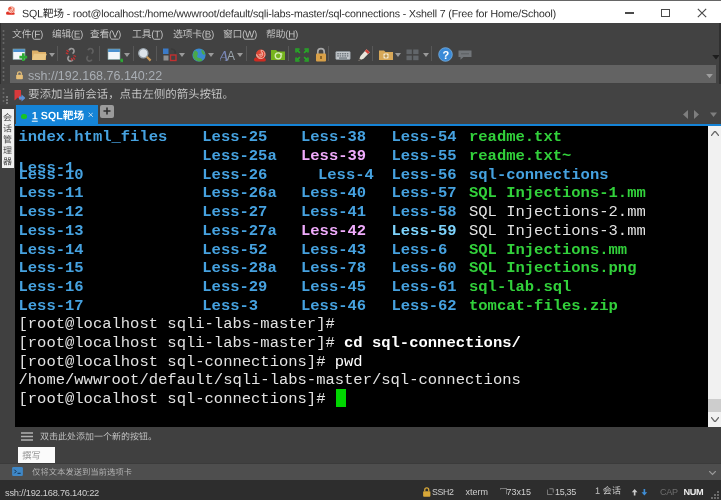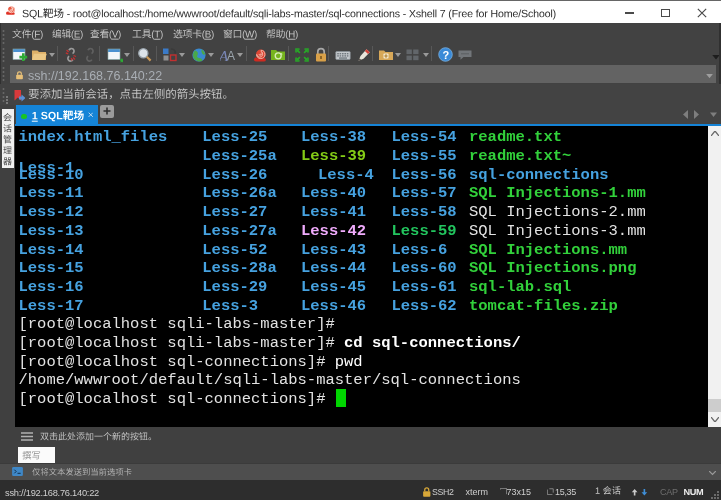--- a/index.html
+++ b/index.html
@@ -366,51 +366,51 @@
     <circle cx="2" cy="8" r="1" fill="#8a8a8a"></circle>
   </svg>
 <div style="position:absolute;left:15px;top:125.5px;width:693px;height:301.5px;background:#000"></div>
 <div style="position:absolute;left:18.5px;top:128.3px;height:18.7px;line-height:18.7px;font:700 15.5px 'Liberation Mono',monospace;white-space:pre"><span style="color:#46a2e0">index.html_files</span></div>
 <div style="position:absolute;left:202.3px;top:128.3px;height:18.7px;line-height:18.7px;font:700 15.5px 'Liberation Mono',monospace;white-space:pre"><span style="color:#46a2e0">Less-25</span></div>
 <div style="position:absolute;left:301px;top:128.3px;height:18.7px;line-height:18.7px;font:700 15.5px 'Liberation Mono',monospace;white-space:pre"><span style="color:#46a2e0">Less-38</span></div>
 <div style="position:absolute;left:391.5px;top:128.3px;height:18.7px;line-height:18.7px;font:700 15.5px 'Liberation Mono',monospace;white-space:pre"><span style="color:#46a2e0">Less-54</span></div>
 <div style="position:absolute;left:469px;top:128.3px;height:18.7px;line-height:18.7px;font:700 15.5px 'Liberation Mono',monospace;white-space:pre"><span style="color:#32d13b">readme.txt</span></div>
 <div style="position:absolute;left:18.5px;top:159px;height:18.7px;line-height:18.7px;font:700 15.5px 'Liberation Mono',monospace;white-space:pre"><span style="color:#46a2e0">Less-1</span></div>
 <div style="position:absolute;left:202.3px;top:147.0px;height:18.7px;line-height:18.7px;font:700 15.5px 'Liberation Mono',monospace;white-space:pre"><span style="color:#46a2e0">Less-25a</span></div>
-<div style="position:absolute;left:301px;top:147.0px;height:18.7px;line-height:18.7px;font:700 15.5px 'Liberation Mono',monospace;white-space:pre"><span style="color:#84cc16">Less-39</span></div>
+<div style="position:absolute;left:301px;top:147.0px;height:18.7px;line-height:18.7px;font:700 15.5px 'Liberation Mono',monospace;white-space:pre"><span style="color:#f0abfc">Less-39</span></div>
 <div style="position:absolute;left:391.5px;top:147.0px;height:18.7px;line-height:18.7px;font:700 15.5px 'Liberation Mono',monospace;white-space:pre"><span style="color:#46a2e0">Less-55</span></div>
 <div style="position:absolute;left:469px;top:147.0px;height:18.7px;line-height:18.7px;font:700 15.5px 'Liberation Mono',monospace;white-space:pre"><span style="color:#32d13b">readme.txt~</span></div>
 <div style="position:absolute;left:18.5px;top:165.7px;height:18.7px;line-height:18.7px;font:700 15.5px 'Liberation Mono',monospace;white-space:pre"><span style="color:#46a2e0">Less-10</span></div>
 <div style="position:absolute;left:202.3px;top:165.7px;height:18.7px;line-height:18.7px;font:700 15.5px 'Liberation Mono',monospace;white-space:pre"><span style="color:#46a2e0">Less-26</span></div>
 <div style="position:absolute;left:318px;top:165.7px;height:18.7px;line-height:18.7px;font:700 15.5px 'Liberation Mono',monospace;white-space:pre"><span style="color:#46a2e0">Less-4</span></div>
 <div style="position:absolute;left:391.5px;top:165.7px;height:18.7px;line-height:18.7px;font:700 15.5px 'Liberation Mono',monospace;white-space:pre"><span style="color:#46a2e0">Less-56</span></div>
 <div style="position:absolute;left:469px;top:165.7px;height:18.7px;line-height:18.7px;font:700 15.5px 'Liberation Mono',monospace;white-space:pre"><span style="color:#46a2e0">sql-connections</span></div>
 <div style="position:absolute;left:18.5px;top:184.4px;height:18.7px;line-height:18.7px;font:700 15.5px 'Liberation Mono',monospace;white-space:pre"><span style="color:#46a2e0">Less-11</span></div>
 <div style="position:absolute;left:202.3px;top:184.4px;height:18.7px;line-height:18.7px;font:700 15.5px 'Liberation Mono',monospace;white-space:pre"><span style="color:#46a2e0">Less-26a</span></div>
 <div style="position:absolute;left:301px;top:184.4px;height:18.7px;line-height:18.7px;font:700 15.5px 'Liberation Mono',monospace;white-space:pre"><span style="color:#46a2e0">Less-40</span></div>
 <div style="position:absolute;left:391.5px;top:184.4px;height:18.7px;line-height:18.7px;font:700 15.5px 'Liberation Mono',monospace;white-space:pre"><span style="color:#46a2e0">Less-57</span></div>
 <div style="position:absolute;left:469px;top:184.4px;height:18.7px;line-height:18.7px;font:700 15.5px 'Liberation Mono',monospace;white-space:pre"><span style="color:#32d13b">SQL Injections-1.mm</span></div>
 <div style="position:absolute;left:18.5px;top:203.1px;height:18.7px;line-height:18.7px;font:700 15.5px 'Liberation Mono',monospace;white-space:pre"><span style="color:#46a2e0">Less-12</span></div>
 <div style="position:absolute;left:202.3px;top:203.1px;height:18.7px;line-height:18.7px;font:700 15.5px 'Liberation Mono',monospace;white-space:pre"><span style="color:#46a2e0">Less-27</span></div>
 <div style="position:absolute;left:301px;top:203.1px;height:18.7px;line-height:18.7px;font:700 15.5px 'Liberation Mono',monospace;white-space:pre"><span style="color:#46a2e0">Less-41</span></div>
 <div style="position:absolute;left:391.5px;top:203.1px;height:18.7px;line-height:18.7px;font:700 15.5px 'Liberation Mono',monospace;white-space:pre"><span style="color:#46a2e0">Less-58</span></div>
 <div style="position:absolute;left:469px;top:203.1px;height:18.7px;line-height:18.7px;font:400 15.5px 'Liberation Mono',monospace;white-space:pre"><span style="color:#e2e2e2">SQL Injections-2.mm</span></div>
 <div style="position:absolute;left:18.5px;top:221.8px;height:18.7px;line-height:18.7px;font:700 15.5px 'Liberation Mono',monospace;white-space:pre"><span style="color:#46a2e0">Less-13</span></div>
 <div style="position:absolute;left:202.3px;top:221.8px;height:18.7px;line-height:18.7px;font:700 15.5px 'Liberation Mono',monospace;white-space:pre"><span style="color:#46a2e0">Less-27a</span></div>
 <div style="position:absolute;left:301px;top:221.8px;height:18.7px;line-height:18.7px;font:700 15.5px 'Liberation Mono',monospace;white-space:pre"><span style="color:#f0abfc">Less-42</span></div>
-<div style="position:absolute;left:391.5px;top:221.8px;height:18.7px;line-height:18.7px;font:700 15.5px 'Liberation Mono',monospace;white-space:pre"><span style="color:#22c55e">Less-59</span></div>
+<div style="position:absolute;left:391.5px;top:221.8px;height:18.7px;line-height:18.7px;font:700 15.5px 'Liberation Mono',monospace;white-space:pre"><span style="color:#7dd3fc">Less-59</span></div>
 <div style="position:absolute;left:469px;top:221.8px;height:18.7px;line-height:18.7px;font:400 15.5px 'Liberation Mono',monospace;white-space:pre"><span style="color:#e2e2e2">SQL Injections-3.mm</span></div>
 <div style="position:absolute;left:18.5px;top:240.5px;height:18.7px;line-height:18.7px;font:700 15.5px 'Liberation Mono',monospace;white-space:pre"><span style="color:#46a2e0">Less-14</span></div>
 <div style="position:absolute;left:202.3px;top:240.5px;height:18.7px;line-height:18.7px;font:700 15.5px 'Liberation Mono',monospace;white-space:pre"><span style="color:#46a2e0">Less-52</span></div>
 <div style="position:absolute;left:301px;top:240.5px;height:18.7px;line-height:18.7px;font:700 15.5px 'Liberation Mono',monospace;white-space:pre"><span style="color:#46a2e0">Less-43</span></div>
 <div style="position:absolute;left:391.5px;top:240.5px;height:18.7px;line-height:18.7px;font:700 15.5px 'Liberation Mono',monospace;white-space:pre"><span style="color:#46a2e0">Less-6</span></div>
 <div style="position:absolute;left:469px;top:240.5px;height:18.7px;line-height:18.7px;font:700 15.5px 'Liberation Mono',monospace;white-space:pre"><span style="color:#32d13b">SQL Injections.mm</span></div>
 <div style="position:absolute;left:18.5px;top:259.2px;height:18.7px;line-height:18.7px;font:700 15.5px 'Liberation Mono',monospace;white-space:pre"><span style="color:#46a2e0">Less-15</span></div>
 <div style="position:absolute;left:202.3px;top:259.2px;height:18.7px;line-height:18.7px;font:700 15.5px 'Liberation Mono',monospace;white-space:pre"><span style="color:#46a2e0">Less-28a</span></div>
-<div style="position:absolute;left:301px;top:259.2px;height:18.7px;line-height:18.7px;font:700 15.5px 'Liberation Mono',monospace;white-space:pre"><span style="color:#46a2e0">Less-44</span></div>
+<div style="position:absolute;left:301px;top:259.2px;height:18.7px;line-height:18.7px;font:700 15.5px 'Liberation Mono',monospace;white-space:pre"><span style="color:#46a2e0">Less-78</span></div>
 <div style="position:absolute;left:391.5px;top:259.2px;height:18.7px;line-height:18.7px;font:700 15.5px 'Liberation Mono',monospace;white-space:pre"><span style="color:#46a2e0">Less-60</span></div>
 <div style="position:absolute;left:469px;top:259.2px;height:18.7px;line-height:18.7px;font:700 15.5px 'Liberation Mono',monospace;white-space:pre"><span style="color:#32d13b">SQL Injections.png</span></div>
 <div style="position:absolute;left:18.5px;top:277.9px;height:18.7px;line-height:18.7px;font:700 15.5px 'Liberation Mono',monospace;white-space:pre"><span style="color:#46a2e0">Less-16</span></div>
 <div style="position:absolute;left:202.3px;top:277.9px;height:18.7px;line-height:18.7px;font:700 15.5px 'Liberation Mono',monospace;white-space:pre"><span style="color:#46a2e0">Less-29</span></div>
 <div style="position:absolute;left:301px;top:277.9px;height:18.7px;line-height:18.7px;font:700 15.5px 'Liberation Mono',monospace;white-space:pre"><span style="color:#46a2e0">Less-45</span></div>
 <div style="position:absolute;left:391.5px;top:277.9px;height:18.7px;line-height:18.7px;font:700 15.5px 'Liberation Mono',monospace;white-space:pre"><span style="color:#46a2e0">Less-61</span></div>
 <div style="position:absolute;left:469px;top:277.9px;height:18.7px;line-height:18.7px;font:700 15.5px 'Liberation Mono',monospace;white-space:pre"><span style="color:#32d13b">sql-lab.sql</span></div>
 <div style="position:absolute;left:18.5px;top:296.6px;height:18.7px;line-height:18.7px;font:700 15.5px 'Liberation Mono',monospace;white-space:pre"><span style="color:#46a2e0">Less-17</span></div>
 <div style="position:absolute;left:202.3px;top:296.6px;height:18.7px;line-height:18.7px;font:700 15.5px 'Liberation Mono',monospace;white-space:pre"><span style="color:#46a2e0">Less-3</span></div>
 <div style="position:absolute;left:301px;top:296.6px;height:18.7px;line-height:18.7px;font:700 15.5px 'Liberation Mono',monospace;white-space:pre"><span style="color:#46a2e0">Less-46</span></div>

